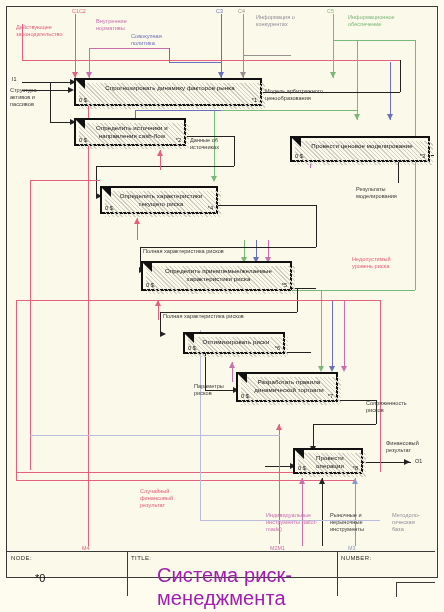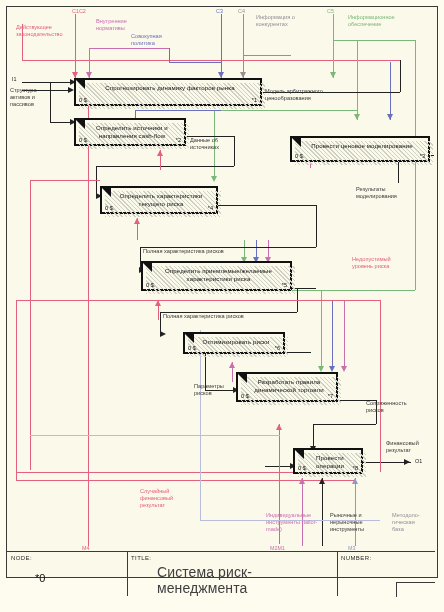--- a/index.html
+++ b/index.html
@@ -29,21 +29,21 @@
   .ar{position:absolute;width:0;height:0;z-index:20;}
   .ar.d{border-left:3.5px solid transparent;border-right:3.5px solid transparent;border-top-width:6px;border-top-style:solid;}
   .ar.u{border-left:3.5px solid transparent;border-right:3.5px solid transparent;border-bottom-width:6px;border-bottom-style:solid;}
   .ar.r{border-top:3.5px solid transparent;border-bottom:3.5px solid transparent;border-left-width:6px;border-left-style:solid;}
   
   .fbar{position:absolute;left:7px;top:551px;width:428px;height:44px;border-top:1px solid #3a3a3a;}
   .fcell{position:absolute;top:0;height:44px;box-sizing:border-box;}
   .fcell .cap{position:absolute;left:4px;top:3px;font-size:6px;color:#2b2b2b;letter-spacing:.4px;}
   .vdiv{position:absolute;top:0;height:44px;width:0;border-left:1px solid #3a3a3a;}
   .node-val{position:absolute;left:28px;top:20px;font-size:11px;color:#111;}
-  .title-val{position:absolute;left:30px;top:12px;font-size:14px;color:#404040;letter-spacing:.1px;}
+  .title-val{position:absolute;left:30px;top:12px;font-size:20px;color:#a21caf;letter-spacing:.1px;}
   .numbox{position:absolute;right:0px;top:30px;width:38px;height:14px;border:1px solid #3a3a3a;border-right:none;border-bottom:none;}
   .caption{position:absolute;left:0;top:592px;width:444px;text-align:center;font-family:"Liberation Serif",serif;font-style:italic;font-weight:bold;font-size:8.4px;color:#111;}
 </style>
 </head>
 <body>
 
 <div id="page">
 
   <div class="frame"></div>
 

